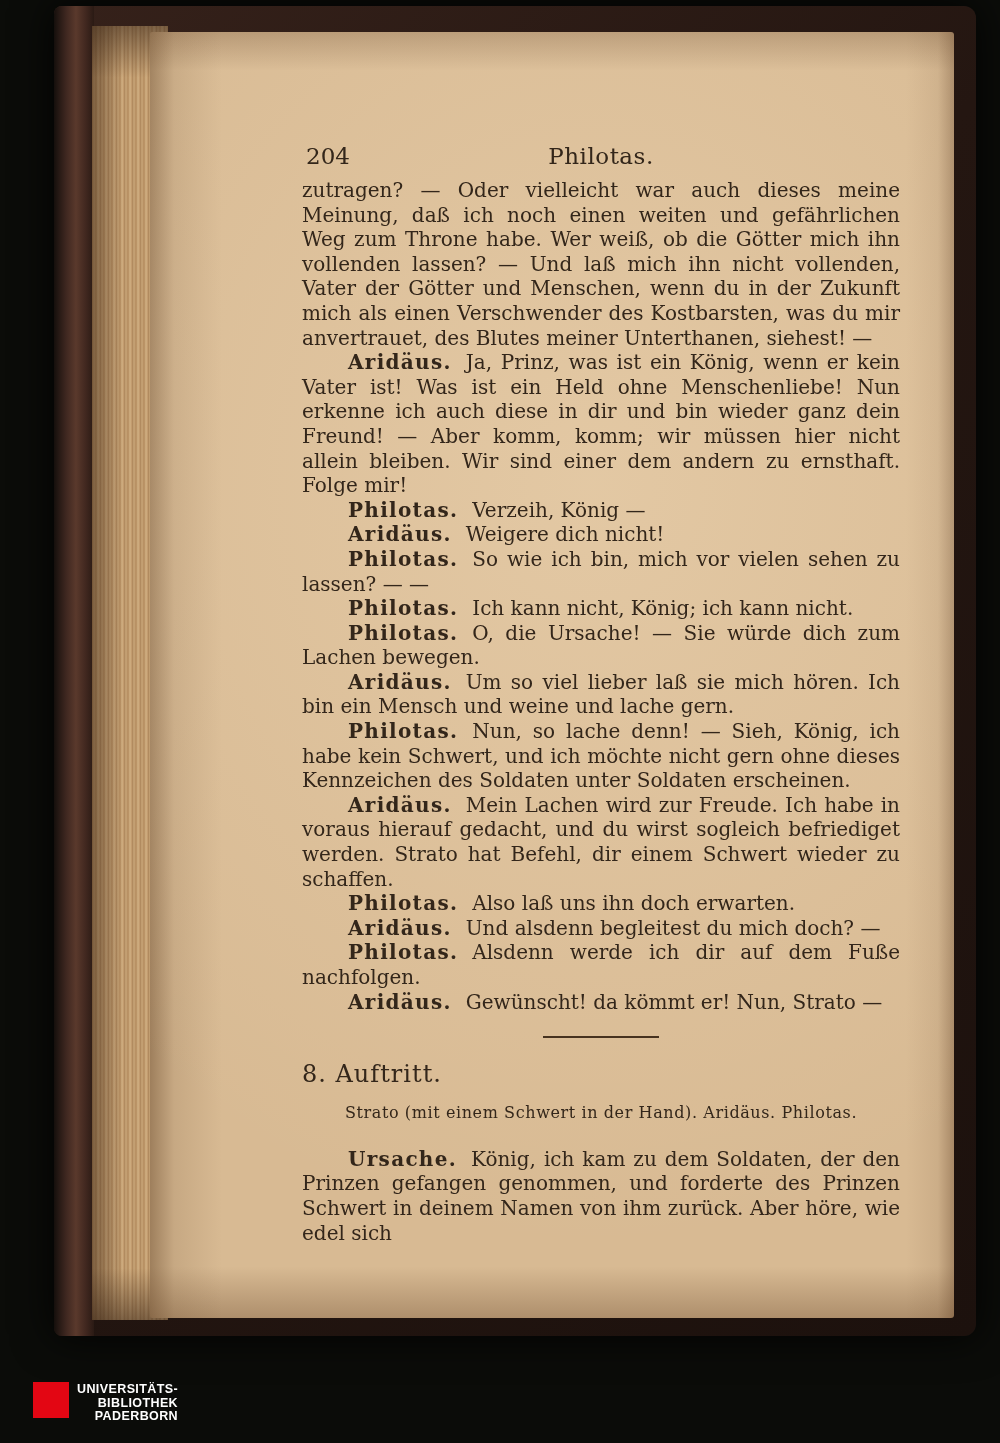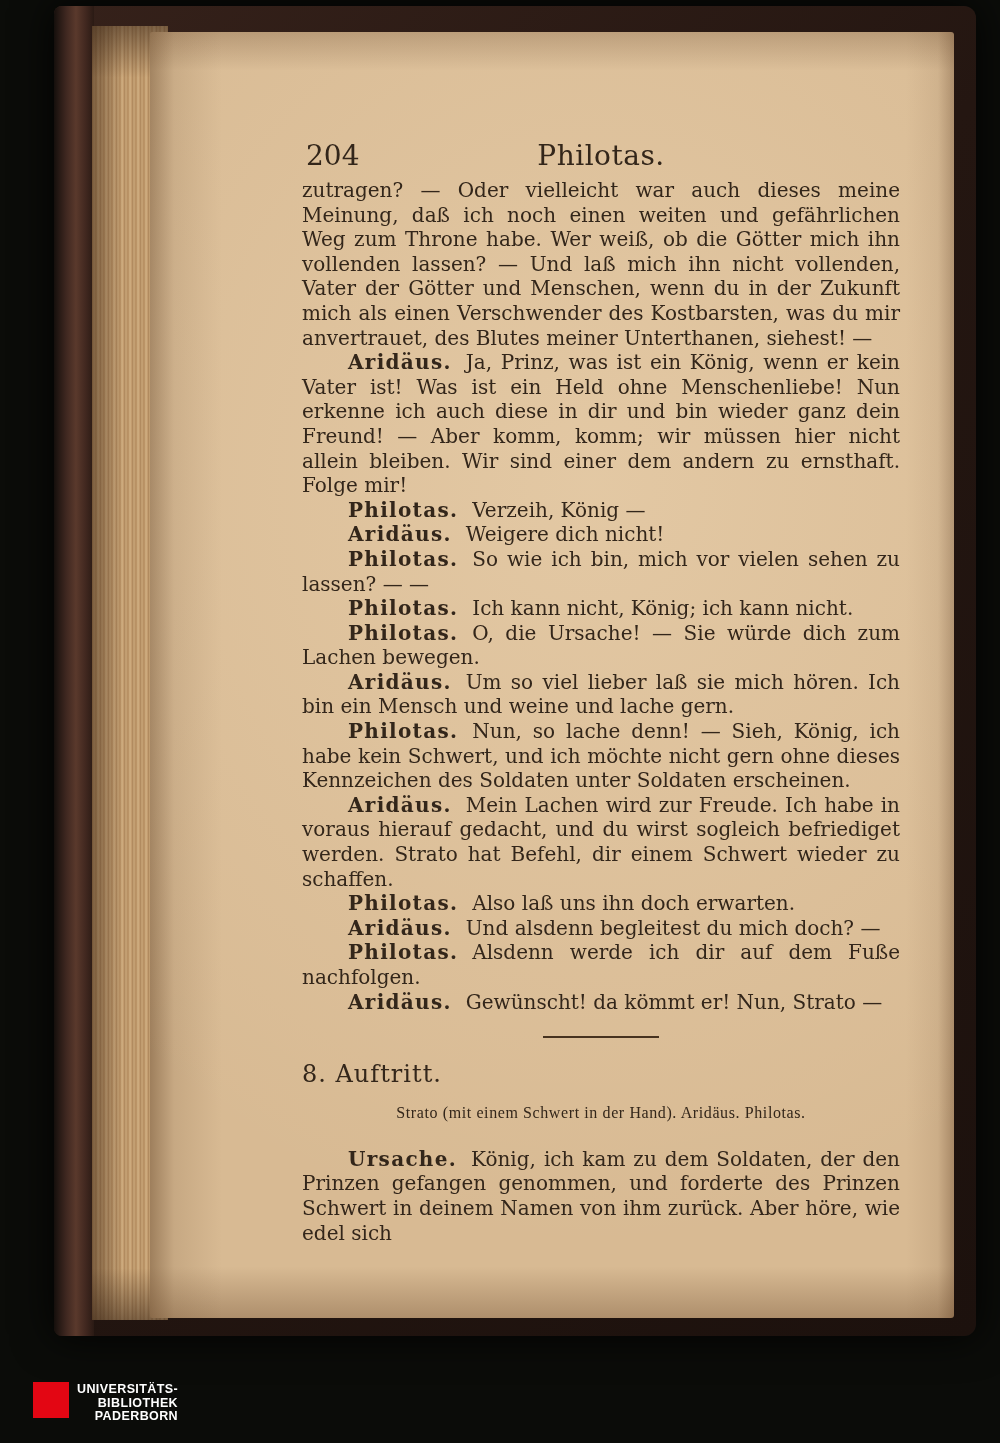--- a/index.html
+++ b/index.html
@@ -40,21 +40,21 @@
     border-radius:2px 3px 3px 2px;
     color:#33261a;
   }
   .content{
     position:absolute;left:152px;right:54px;top:112px;bottom:0;
     font-size:20px;line-height:24.6px;
     text-align:justify;
   }
   .page-header{
     position:relative;height:34px;
-    font-size:28px;
+    font-size:23px;
     text-align:center;
   }
   .page-num{position:absolute;left:4px;top:0;}
   .running-title{letter-spacing:0.5px;}
   p.para{margin:0;text-indent:46px;}
   p.para.cont{text-indent:0;}
   .speaker{
     font-weight:bold;
     letter-spacing:1.3px;
     margin-right:14px;
@@ -69,21 +69,20 @@
     margin:0 0 16px 0;
     font-size:24px;font-weight:normal;
     text-align:left;text-indent:0;
     letter-spacing:1px;
   }
   .stage-direction{
     margin:0 0 24px 0;
     font-size:16px;line-height:20px;
     text-align:center;text-indent:0;
     letter-spacing:0.6px;
-    font-family:Liberation Serif, serif;
   }
   .library-logo{
     position:absolute;left:33px;top:1382px;
     display:flex;align-items:flex-start;text-align:right;
   }
   .logo-mark{width:36px;height:36px;background:#e30613;}
   .logo-text{
     margin-left:8px;margin-top:1px;
     color:#ffffff;
     font-family:"Liberation Sans", sans-serif;

